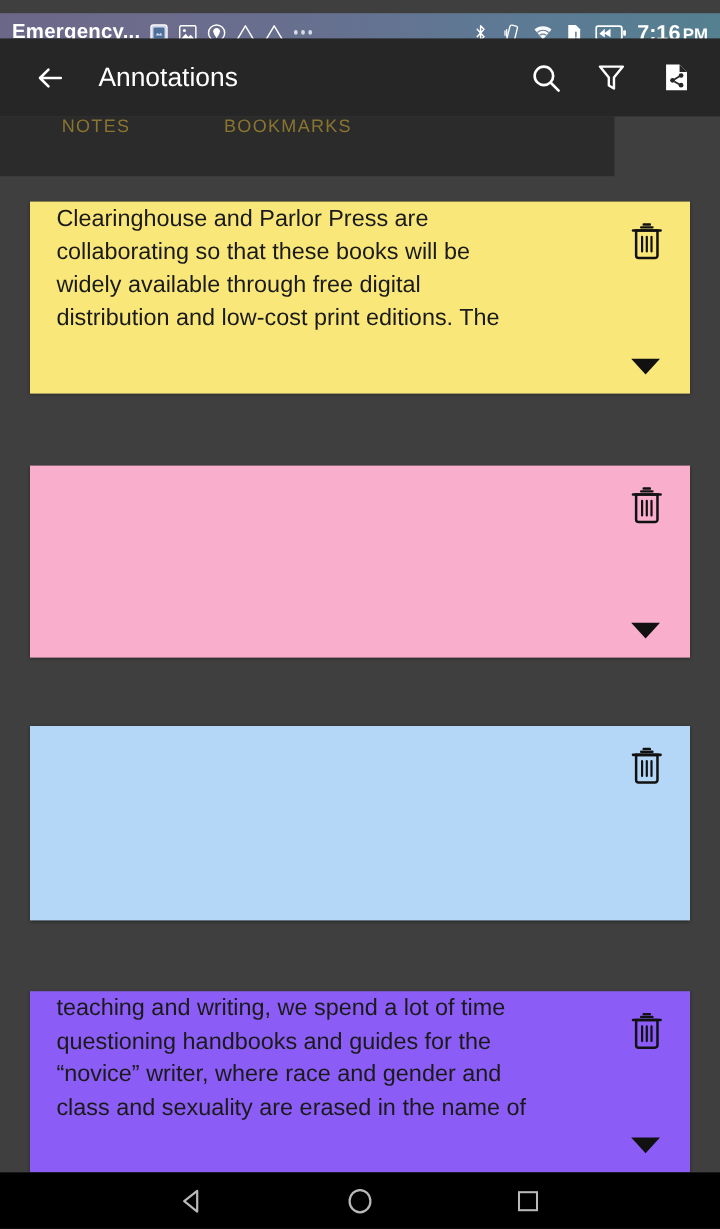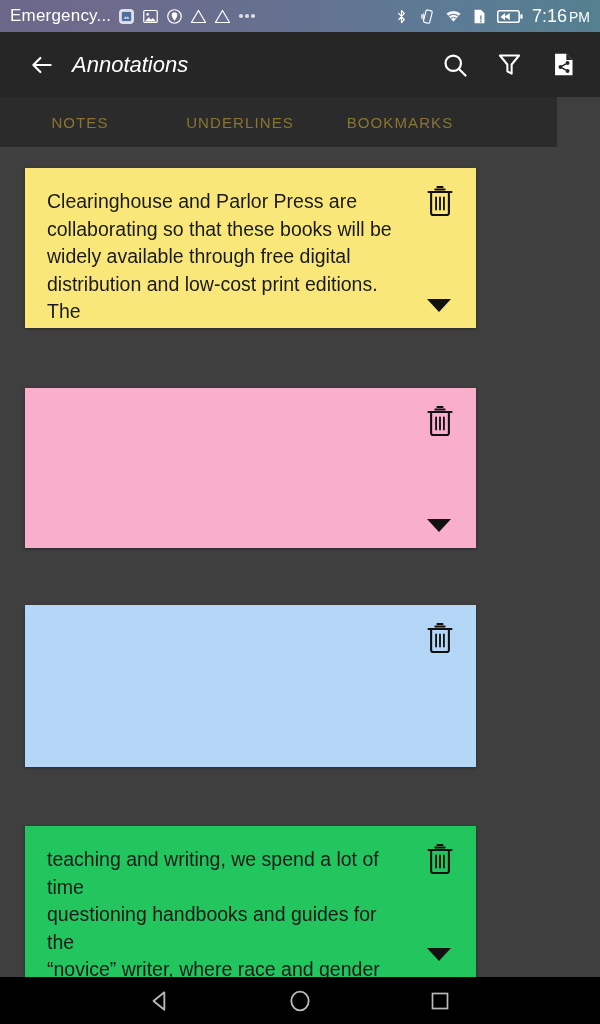--- a/index.html
+++ b/index.html
@@ -6,69 +6,69 @@
   html, body {
     width:600px; height:1024px;
     background:#000;
     font-family:"Liberation Sans", sans-serif;
     overflow:hidden;
   }
   #screen { position:relative; width:600px; height:1024px; background:#3f3f3f; }
 
   
   .status-bar{
-    position:absolute; top:0; left:0; width:600px; height:32px;
+    position:absolute; top:11px; left:0; width:600px; height:32px;
     background:linear-gradient(90deg,#6b6789 0%,#6d6b8c 18%,#66708f 45%,#5d7a95 72%,#54808f 100%);
-    display:flex; align-items:center; padding:0 10px; color:#fff;
+    display:flex; align-items:center; padding:0 10px; color:#fff;font-weight:bold;
   }
   .status-left{ display:flex; align-items:center; gap:7px; flex:1; min-width:0; }
   .status-right{ display:flex; align-items:center; gap:9px; }
   .carrier{ font-size:17px; letter-spacing:.2px; color:#fff; white-space:nowrap; }
   .sicon{ width:17px; height:17px; display:block; flex:none; }
   .clock{ font-size:18px; color:#fff; white-space:nowrap; }
   .clock .ampm{ font-size:14px; margin-left:2px; }
   .dots{ display:flex; gap:2.5px; align-items:center; margin-left:1px; }
   .dots i{ width:3.5px; height:3.5px; background:#d8dae6; border-radius:50%; display:block; }
 
   
   .toolbar{
     position:absolute; top:32px; left:0; width:600px; height:65px;
     background:#262626; display:flex; align-items:center; padding:0 20px;
   }
   .back-btn{ width:44px; height:44px; display:flex; align-items:center; justify-content:center; }
-  .app-title{ color:#fff; font-size:22px; margin-left:8px; flex:1; white-space:nowrap;font-style:italic; }
+  .app-title{ color:#fff; font-size:22px; margin-left:18px; flex:1; white-space:nowrap; }
   .tb-actions{ display:flex; align-items:center; gap:20px; }
   .tb-btn{ width:34px; height:34px; display:flex; align-items:center; justify-content:center; }
 
   
   .tabs{
-    position:absolute; top:97px; left:0; width:557px; height:50px;
-    background:#2b2b2b; display:flex; align-items:center; overflow:hidden;
+    position:absolute; top:97px; left:0; width:512px; height:50px;
+    background:#2b2b2b; display:flex; align-items:flex-start; overflow:hidden;
   }
   .tab{
     position:relative; display:flex; align-items:center; justify-content:center;
     font-size:15px; letter-spacing:1.1px; color:#8a7530; white-space:nowrap; flex:none;
   }
   .tab.t0{ width:160px; }
   .tab.t1{ width:160px; color:#e0b84f; }
   .tab.t2{ width:160px; }
   .tab.t3{ width:160px; }
   .tab.active::after{
     content:""; position:absolute; left:0; right:0; bottom:0;
     height:3px; background:#d9a33c;
   }
 
   
   .list{
     position:absolute; top:147px; left:0; width:600px; height:830px;
     background:#3f3f3f; overflow:hidden;
   }
   .card{
-    position:absolute; left:25px; width:451px;
-    padding:20px 70px 16px 22px;
+    position:absolute; left:25px; width:550px;
+    padding:1px 70px 16px 22px;
     box-shadow:0 1px 3px rgba(0,0,0,.35);
   }
   .card-text{
     font-size:19.5px; line-height:27.5px; color:#1a1a1a;
     white-space:pre-line;
   }
   .trash{ position:absolute; top:17px; right:20px; width:32px; height:34px; }
   .chev{ position:absolute; right:25px; bottom:16px; width:0; height:0;
          border-left:12px solid transparent; border-right:12px solid transparent;
          border-top:13px solid #111; }
@@ -183,21 +183,20 @@
           <circle cx="9.3" cy="14.2" r="1.75" fill="#262626"></circle>
           <circle cx="15.6" cy="17.8" r="1.75" fill="#262626"></circle>
           <path d="M14.2 11.4l-3.6 2.1M10.6 15l3.6 2.1" stroke="#262626" stroke-width="1.3"></path>
         </svg>
       </div>
     </div>
   </div>
 
   <div class="tabs">
     <div class="tab t0">NOTES</div>
-    <div class="tab t2">UNDERLINES</div>
     <div class="tab t3">BOOKMARKS</div>
   </div>
 
   <div class="list" style="background: rgb(63, 63, 63);">
 
     <div class="card" id="card0" style="top:21px;height:160px;background:#f9e879">
       <div class="card-text">Clearinghouse and Parlor Press are
 collaborating so that these books will be
 widely available through free digital
 distribution and low-cost print editions. The</div>
@@ -222,21 +221,21 @@
 
     <div class="card" id="card2" style="top:458px;height:162px;background:#b5d7f7">
       <svg class="trash" viewBox="0 0 24 26">
         <path d="M10 1.6h4M8.4 3.4h7.2" stroke="#111" stroke-width="1.5" stroke-linecap="round" fill="none"></path>
         <path d="M3.2 5.4h17.6" stroke="#111" stroke-width="1.6" stroke-linecap="round"></path>
         <path d="M5.2 5.4h13.6v16a1.6 1.6 0 0 1-1.6 1.6H6.8a1.6 1.6 0 0 1-1.6-1.6z" fill="none" stroke="#111" stroke-width="1.6"></path>
         <path d="M9 9.4v9.4M12 9.4v9.4M15 9.4v9.4" stroke="#111" stroke-width="1.4" stroke-linecap="round"></path>
       </svg>
     </div>
 
-    <div class="card" id="card3" style="top:679px;height:151px;background:#22c55e">
+    <div class="card" id="card3" style="top:679px;height:151px;background:#8b5cf6">
       <div class="card-text">teaching and writing, we spend a lot of time
 questioning handbooks and guides for the
 “novice” writer, where race and gender and
 class and sexuality are erased in the name of</div>
       <svg class="trash" viewBox="0 0 24 26">
         <path d="M10 1.6h4M8.4 3.4h7.2" stroke="#111" stroke-width="1.5" stroke-linecap="round" fill="none"></path>
         <path d="M3.2 5.4h17.6" stroke="#111" stroke-width="1.6" stroke-linecap="round"></path>
         <path d="M5.2 5.4h13.6v16a1.6 1.6 0 0 1-1.6 1.6H6.8a1.6 1.6 0 0 1-1.6-1.6z" fill="none" stroke="#111" stroke-width="1.6"></path>
         <path d="M9 9.4v9.4M12 9.4v9.4M15 9.4v9.4" stroke="#111" stroke-width="1.4" stroke-linecap="round"></path>
       </svg>

